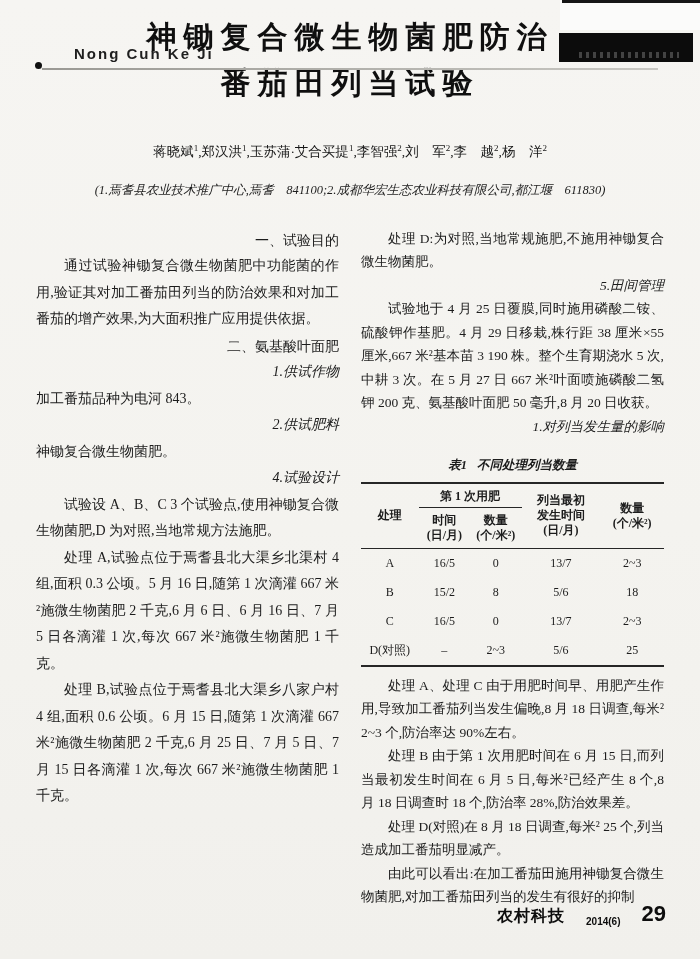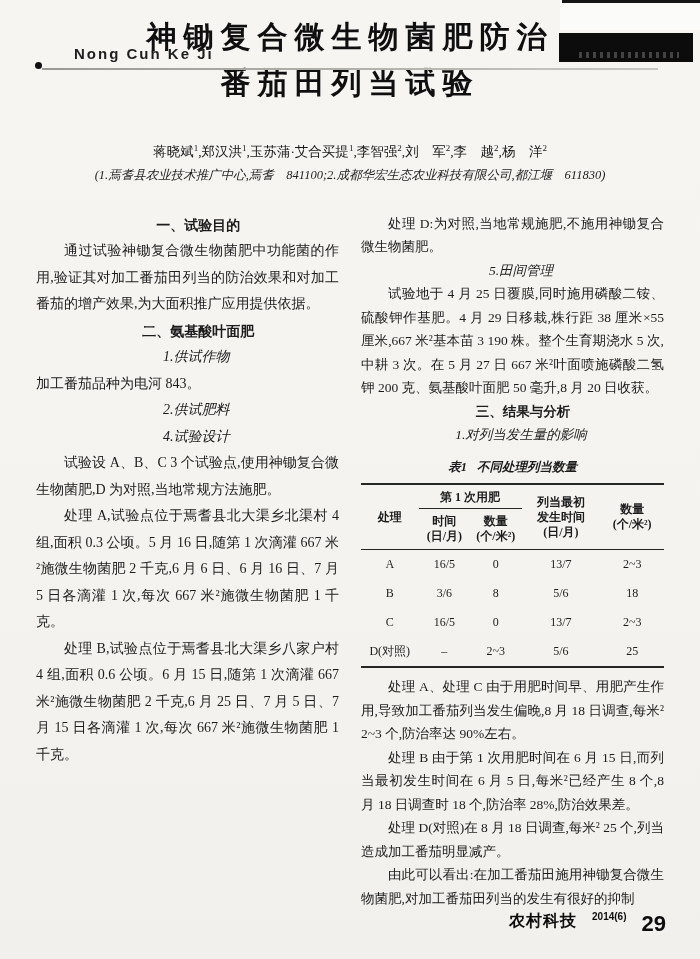--- a/index.html
+++ b/index.html
@@ -25,45 +25,45 @@
     background:repeating-linear-gradient(90deg, rgba(150,150,150,.40) 0 3px, transparent 3px 7px);
     filter:blur(.4px); }
   
   .title {
     margin:14px; text-align:center;
     font-family:"Liberation Sans","DejaVu Sans",sans-serif;
     font-size:30px; line-height:46px; font-weight:800; letter-spacing:7px; color:#0f0f0f;
   }
   .authors { margin-top:36px; text-align:center; font-size:13.5px; color:#161616; }
   .authors sup { font-size:9px; }
-  .affiliation { margin-top:6px; text-align:center; font-size:12.5px; font-style:italic; color:#1d1d1d; }
+  .affiliation { margin-top:21px; text-align:center; font-size:12.5px; font-style:italic; color:#1d1d1d; }
   
   .cols { display:flex; gap:22px; margin:28px 36px 0 36px; }
   .col { flex:1; min-width:0; text-align:justify; }
   #col-left  { font-size:14px;   line-height:26.5px; }
   #col-right { font-size:13.5px; line-height:23.5px; }
-  .blk.h { font-family:"Liberation Sans","DejaVu Sans",sans-serif; font-weight:bold; text-indent:1.55em; text-align:center; }
-  .blk.k { font-style:italic; text-indent:1.25em; text-align:center; }
+  .blk.h { font-family:"Liberation Sans","DejaVu Sans",sans-serif; font-weight:normal; text-indent:1.55em; text-align:right; }
+  .blk.k { font-style:italic; text-indent:1.25em; text-align:right; }
   .blk.p { text-indent:2em; }
   .blk.p0 { text-indent:0; }
   
   .tbl-cap { text-align:center; font-weight:bold; font-style:italic; font-size:12.5px;
-    margin:9px 0 4px; text-indent:0; }
+    margin:16px 0 4px; text-indent:0; }
   .tbl-cap .lbl { margin-right:10px; }
   table.t1 { width:100%; border-collapse:collapse;
     border-top:2px solid #262626; border-bottom:2px solid #262626;
     font-size:12px; line-height:15px; margin-bottom:7px; }
   table.t1 th, table.t1 td { text-align:center; padding:5px 2px; white-space:pre-line; font-weight:bold; }
   table.t1 th { font-weight:bold;margin-top:45px; }
   table.t1 td { font-weight:normal; }
   table.t1 .grp { border-bottom:1px solid #262626; padding-bottom:3px; }
   table.t1 tbody tr:first-child td { border-top:1.5px solid #262626; }
   table.t1 tbody td { padding:7px 2px; }
   
-  .footer { position:absolute; right:34px; bottom:22px; display:flex; align-items:flex-start; gap:15px; }
+  .footer { position:absolute; right:34px; bottom:32px; display:flex; align-items:flex-end; gap:21px; }
   .f-journal { font-family:"Liberation Sans","DejaVu Sans",sans-serif; font-weight:900;
     font-size:16px; letter-spacing:1px; color:#0d0d0d; }
   .f-issue { font-family:"Liberation Sans","DejaVu Sans",sans-serif; font-weight:bold; font-size:10px; color:#0d0d0d; }
   .f-page { font-family:"Liberation Sans","DejaVu Sans",sans-serif; font-weight:800; font-size:22px; color:#0d0d0d; }
 </style>
 </head>
 <body>
 
 <div class="page">
 
@@ -83,32 +83,32 @@
   <div class="affiliation">(1.焉耆县农业技术推广中心,焉耆　841100;2.成都华宏生态农业科技有限公司,都江堰　611830)</div>
 
   <div class="cols">
     <div class="col" id="col-left">
         <div class="blk h">一、试验目的</div>
         <div class="blk p">通过试验神锄复合微生物菌肥中功能菌的作用,验证其对加工番茄田列当的防治效果和对加工番茄的增产效果,为大面积推广应用提供依据。</div>
         <div class="blk h">二、氨基酸叶面肥</div>
         <div class="blk k">1.供试作物</div>
         <div class="blk p0">加工番茄品种为电河 843。</div>
         <div class="blk k">2.供试肥料</div>
+        <div class="blk p0">神锄复合微生物菌肥。</div>
         <div class="blk k">4.试验设计</div>
         <div class="blk p">试验设 A、B、C 3 个试验点,使用神锄复合微生物菌肥,D 为对照,当地常规方法施肥。</div>
         <div class="blk p">处理 A,试验点位于焉耆县北大渠乡北渠村 4 组,面积 0.3 公顷。5 月 16 日,随第 1 次滴灌 667 米²施微生物菌肥 2 千克,6 月 6 日、6 月 16 日、7 月 5 日各滴灌 1 次,每次 667 米²施微生物菌肥 1 千克。</div>
         <div class="blk p">处理 B,试验点位于焉耆县北大渠乡八家户村 4 组,面积 0.6 公顷。6 月 15 日,随第 1 次滴灌 667 米²施微生物菌肥 2 千克,6 月 25 日、7 月 5 日、7 月 15 日各滴灌 1 次,每次 667 米²施微生物菌肥 1 千克。</div>
       </div>
 
     <div class="col" id="col-right">
       <div id="right-top">
           <div class="blk p">处理 D:为对照,当地常规施肥,不施用神锄复合微生物菌肥。</div>
           <div class="blk k">5.田间管理</div>
           <div class="blk p">试验地于 4 月 25 日覆膜,同时施用磷酸二铵、硫酸钾作基肥。4 月 29 日移栽,株行距 38 厘米×55 厘米,667 米²基本苗 3 190 株。整个生育期浇水 5 次,中耕 3 次。在 5 月 27 日 667 米²叶面喷施磷酸二氢钾 200 克、氨基酸叶面肥 50 毫升,8 月 20 日收获。</div>
-          <div class="blk h">三、结果与分析</div>
           <div class="blk k">1.对列当发生量的影响</div>
         </div>
 
       <div class="tbl-cap">
         <span class="lbl">表1</span><span>不同处理列当数量</span>
       </div>
 
       <table class="t1">
         <colgroup>
           <col style="width:19%">
@@ -137,21 +137,21 @@
         <tbody id="tbl-body">
             <tr>
               <td>A</td>
               <td>16/5</td>
               <td>0</td>
               <td>13/7</td>
               <td>2~3</td>
             </tr>
             <tr>
               <td>B</td>
-              <td>3/6</td>
+              <td>15/2</td>
               <td>8</td>
               <td>5/6</td>
               <td>18</td>
             </tr>
             <tr>
               <td>C</td>
               <td>16/5</td>
               <td>0</td>
               <td>13/7</td>
               <td>2~3</td>

